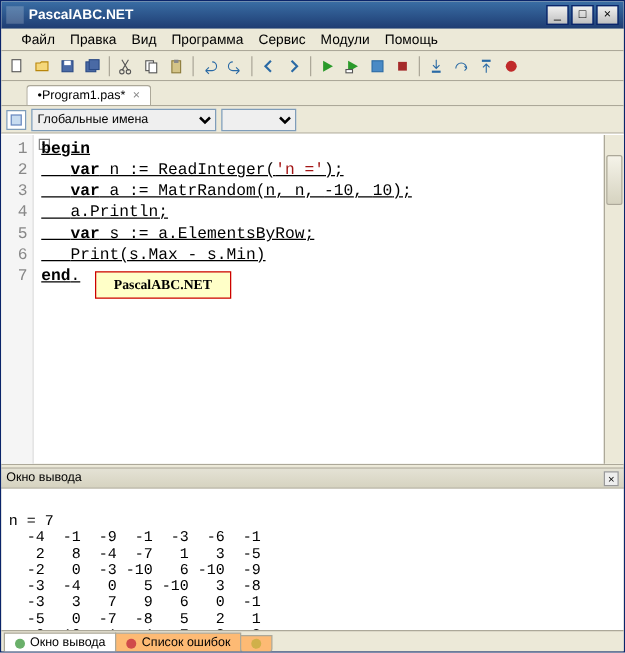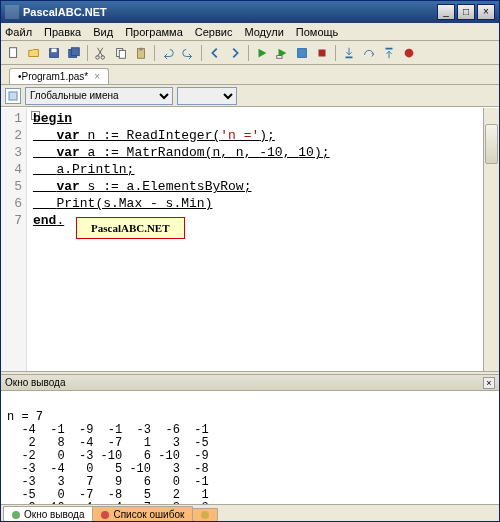--- a/index.html
+++ b/index.html
@@ -1,27 +1,27 @@
 <!DOCTYPE html>
 <html><head>
 <meta charset="utf-8">
 <style>
 * { margin: 0; padding: 0; box-sizing: border-box; }
 body { font-family: Tahoma, sans-serif; font-size: 11px; background: #ece9d8; width: 500px; height: 522px; overflow: hidden; border: 1px solid #0a246a; }
 .titlebar { height: 22px; background: linear-gradient(#3a6ea5, #1e3c72); color: #fff; display: flex; align-items: center; padding: 0 4px; }
 .titlebar .icon { width: 14px; height: 14px; background: #fff3; margin-right: 4px; }
 .titlebar .title { flex: 1; font-size: 11px; font-weight: bold; }
 .titlebar .winbtn { width: 18px; height: 16px; background: linear-gradient(#f0f0f0,#c0c0c0); border: 1px solid #0a246a; margin-left: 2px; font-size: 10px; text-align: center; line-height: 14px; color: #000; }
-.menubar { height: 18px; background: #ece9d8; display: flex; align-items: center; padding: 0 4px; border-bottom: 1px solid #aca899; }
+.menubar { height: 18px; background: #ece9d8; display: flex; align-items: center; padding: 0 16px; border-bottom: 1px solid #aca899; }
 .menubar span { margin-right: 12px; font-size: 11px; }
 .toolbar { height: 24px; background: #ece9d8; display: flex; align-items: center; padding: 0 4px; border-bottom: 1px solid #aca899; gap: 2px; }
 .toolbar .tbtn { width: 18px; height: 18px; border: 1px solid transparent; display: flex; align-items: center; justify-content: center; }
 .toolbar .sep { width: 1px; height: 16px; background: #aca899; margin: 0 2px; }
 .toolbar svg { width: 14px; height: 14px; }
-.tabstrip { height: 20px; background: #ece9d8; display: flex; align-items: flex-end; padding: 0 8px; border-bottom: 1px solid #aca899; }
+.tabstrip { height: 20px; background: #ece9d8; display: flex; align-items: flex-end; padding: 0 20px; border-bottom: 1px solid #aca899; }
 .tab { background: #fff; border: 1px solid #aca899; border-bottom: none; padding: 2px 8px; font-size: 10px; border-radius: 3px 3px 0 0; }
 .tab .close { margin-left: 6px; color: #888; }
 .combo-row { height: 22px; background: #ece9d8; display: flex; align-items: center; padding: 0 4px; border-bottom: 1px solid #aca899; gap: 4px; }
 .combo-row .icon-box { width: 16px; height: 16px; border: 1px solid #7f9db9; background:#fff; display:flex; align-items:center; justify-content:center; }
 .combo-row select { width: 148px; height: 18px; font-size: 10px; border: 1px solid #7f9db9; }
 .editor-area { position: relative; height: 264px; display: flex; background: #fff; border-top: 1px solid #fff; }
 .gutter { width: 26px; background: #f5f5f5; border-right: 1px solid #e0e0e0; color: #888; font-family: 'Courier New', monospace; font-size: 13px; text-align: right; padding: 2px 4px 0 0; line-height: 17px; }
 .code { flex: 1; font-family: 'Courier New', monospace; font-size: 13px; padding: 2px 0 0 6px; line-height: 17px; white-space: pre; position: relative; text-decoration: underline; }
 .kw { font-weight: bold; }
 .str { color: #a31515; }

